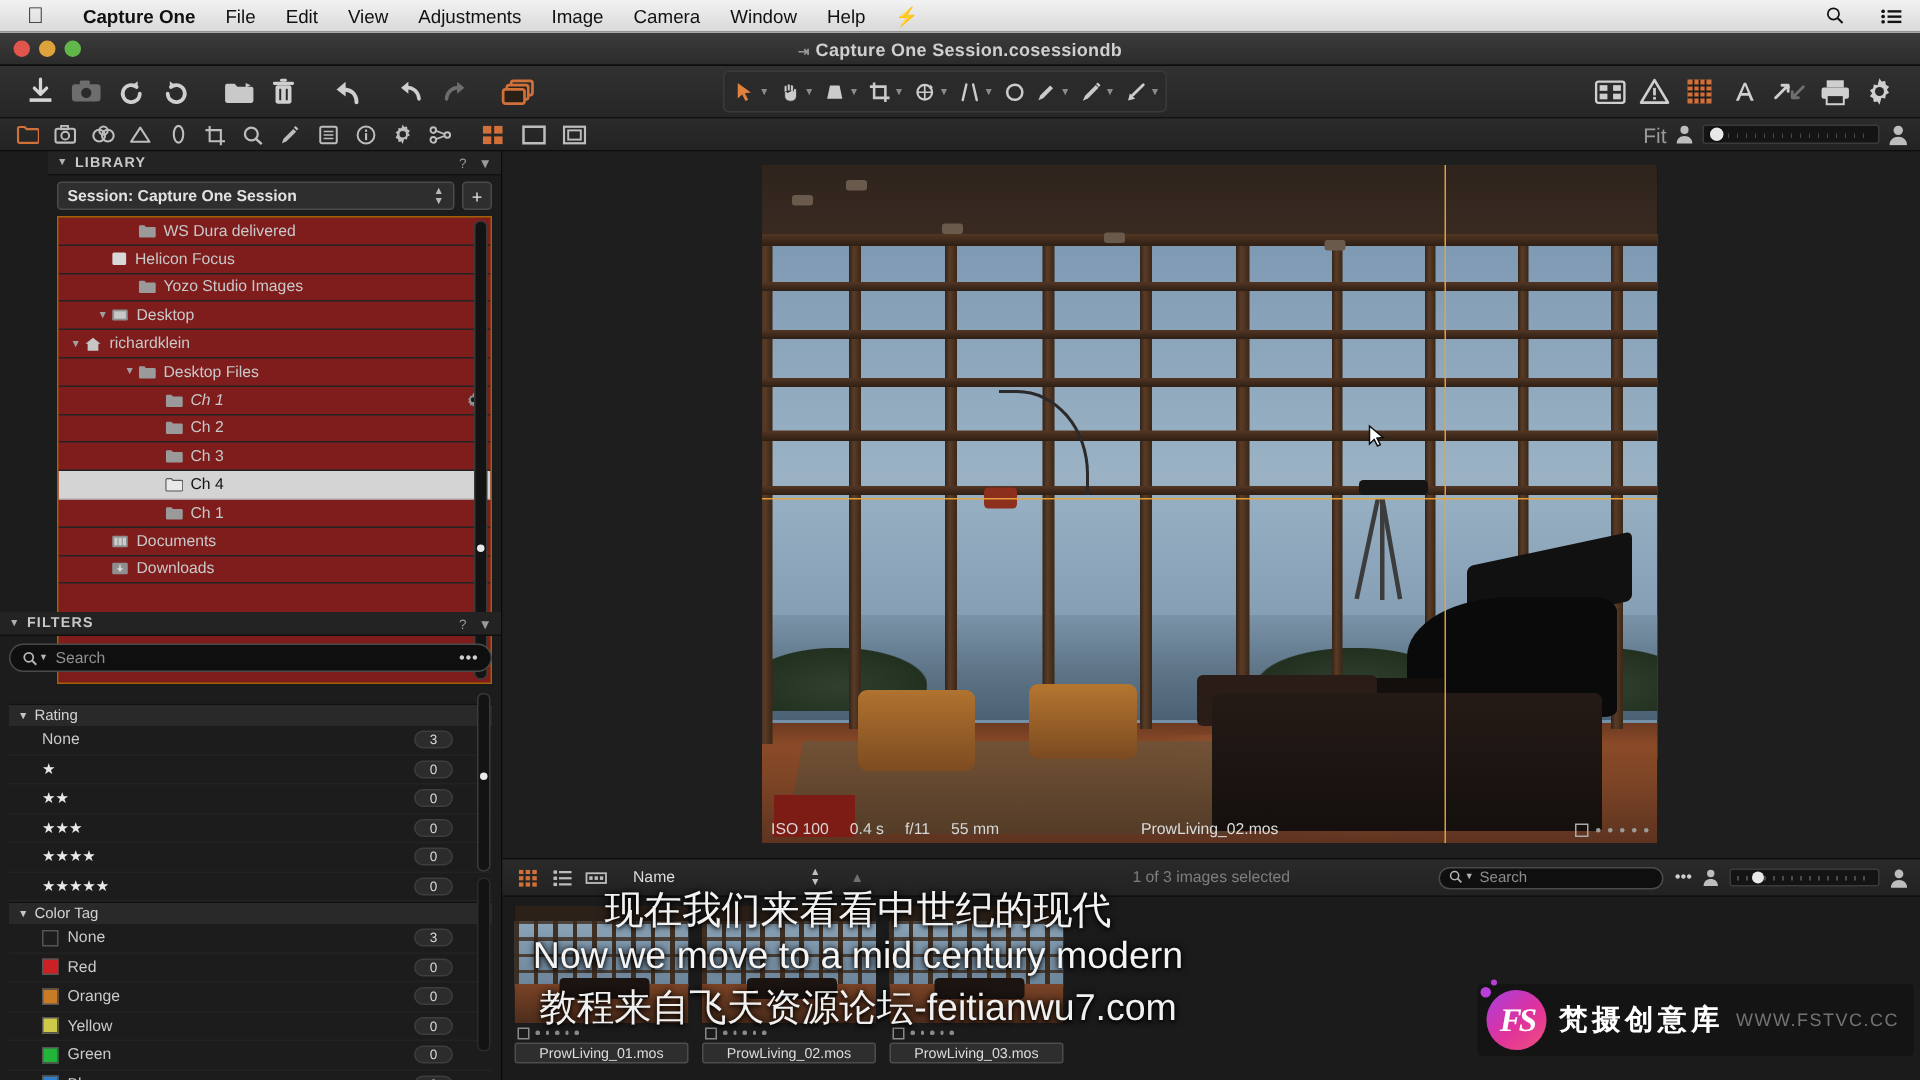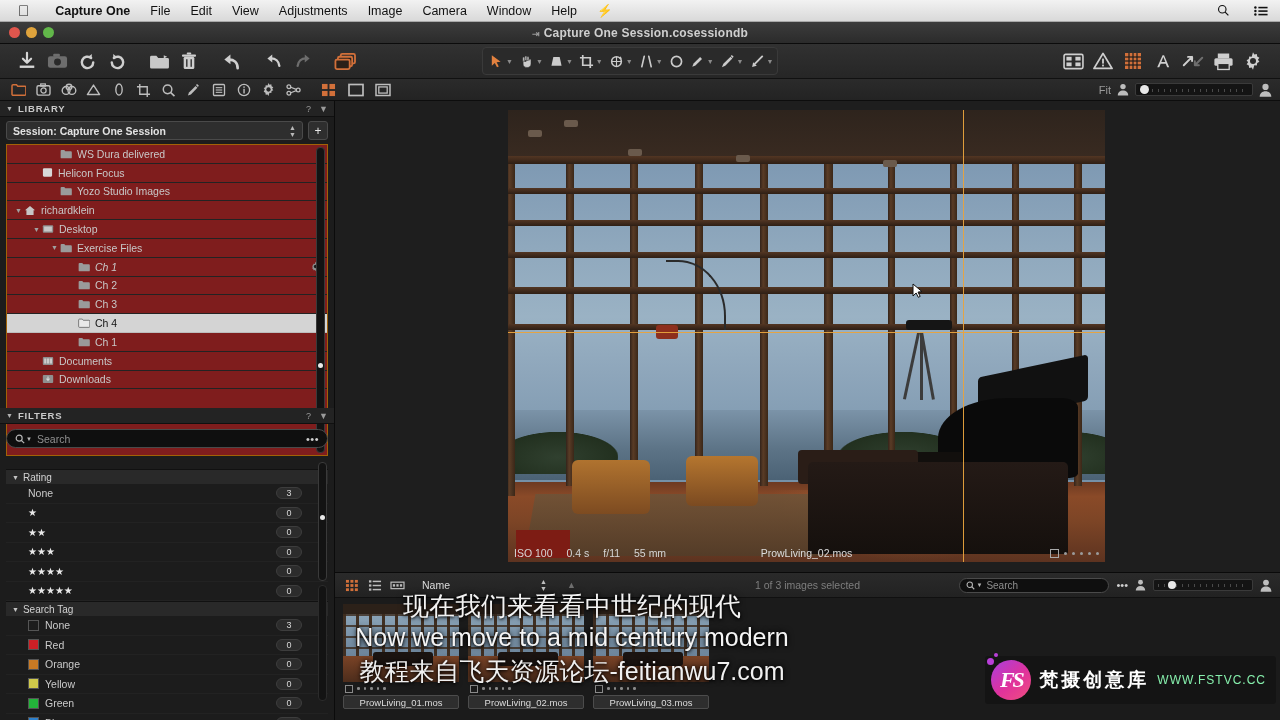--- a/index.html
+++ b/index.html
@@ -47,34 +47,34 @@
   .toolsel .tool .car{ font-size:7px; color:#8b8b8b; margin-left:2px; }
 
   
   .tb2{ position:absolute; left:0; top:79px; width:1280px; height:22px;
     background:linear-gradient(180deg,#2b2b2b 0%,#232323 100%);
     border-bottom:1px solid #0d0d0d; display:flex; align-items:center; }
   .tb2 .tic{ width:25px; height:20px; display:flex; align-items:center; justify-content:center;
     color:#bdbdbd; }
   .tb2 .tic.accent{ color:#d2703a; }
   .tb2 .right{ margin-left:auto; display:flex; align-items:center; padding-right:8px; gap:6px; }
-  .fitlab{ font-size:11px; color:#9a9a9a; }
+  .fitlab{ font-size:14px; color:#9a9a9a; }
 
   
   .zslider{ width:118px; height:13px; background:#141414; border:1px solid #3a3a3a;
     border-radius:2px; position:relative; display:flex; align-items:center; }
   .zslider .ticks{ position:absolute; left:4px; right:4px; top:5px; height:3px;
     background:repeating-linear-gradient(90deg,#4a4a4a 0 1px, transparent 1px 6px); }
   .zknob{ position:absolute; left:4px; top:1px; width:9px; height:9px; border-radius:50%;
     background:#e8e8e8; box-shadow:0 0 2px #000; }
   .person{ color:#bdbdbd; display:flex; align-items:center; }
 
   
   .left{ position:absolute; left:0; top:101px; width:335px; bottom:0; background:#1c1c1c;
-    border-right:1px solid #0b0b0b; }
+    border-right:1px solid #0b0b0b;padding-left:32px; }
   .panelhdr{ height:16px; background:#232323; display:flex; align-items:center;
     padding:0 6px; border-bottom:1px solid #101010; }
   .panelhdr .tri{ font-size:7px; color:#b0b0b0; margin-right:5px; }
   .panelhdr .ttl{ font-size:9.5px; color:#c9c9c9; letter-spacing:.8px; font-weight:bold; }
   .panelhdr .rt{ margin-left:auto; display:flex; gap:8px; color:#9a9a9a; font-size:9px; }
 
   .sesrow{ display:flex; align-items:center; padding:4px 6px 4px 6px; gap:5px; }
   .sesbox{ flex:1; height:19px; background:#2e2e2e; border:1px solid #4a4a4a; border-radius:3px;
     display:flex; align-items:center; padding:0 6px; }
   .sesbox span{ font-size:10.5px; color:#e2e2e2; font-weight:bold; }
@@ -243,21 +243,21 @@
   
   .wm{ position:absolute; right:4px; bottom:16px; display:flex; align-items:center; gap:8px;
     padding:4px 10px 4px 6px; background:rgba(18,18,18,.72); border-radius:3px; }
   .wmlogo{ width:40px; height:40px; border-radius:50%;
     background:linear-gradient(140deg,#a93fe0 0%,#e0329b 55%,#f0507f 100%);
     display:flex; align-items:center; justify-content:center; position:relative; }
   .wmlogo .fs{ font-family:"Liberation Serif", serif; font-size:22px; color:#fff;
     font-style:italic; font-weight:bold; letter-spacing:-2px; }
   .wmbub{ position:absolute; border-radius:50%; background:#b93fd8; }
   .wmcn{ font-size:19px; color:#fff; letter-spacing:3px; font-weight:bold; }
-  .wmurl{ font-size:12px; color:#86efac; letter-spacing:1px; }
+  .wmurl{ font-size:12px; color:#737373; letter-spacing:1px; }
 </style>
 </head>
 <body>
 
 <div id="app">
 
   <div class="macbar">
     <span class="apple"></span>
     <span class="mi bold">Capture One</span>
     <span class="mi">File</span>
@@ -679,47 +679,47 @@
           </div>
           <div class="trow" style="padding-left: 42px;">
             <span class="disc"></span>
             <span class="fi">
               <svg width="12" height="10" viewBox="0 0 13 11">
                 <path d="M.6 2.2A1 1 0 0 1 1.6 1.2h3l1.1 1.3h6.2a1 1 0 0 1 1 1v5.8a1 1 0 0 1-1 1H1.6a1 1 0 0 1-1-1z" fill="#9a9a9a"></path>
               </svg>
             </span>
             <span>Yozo Studio Images</span>
           </div>
-          <div class="trow" style="padding-left: 6px;">
-            <span class="disc">▼</span>
-            <span class="fi">
-              <svg width="12" height="11" viewBox="0 0 13 12">
-                <path d="M6.5 1.2L12 5.6h-1.6v5.2H2.6V5.6H1z" fill="#c6c6c6"></path>
-              </svg>
-            </span>
-            <span>richardklein</span>
-          </div>
           <div class="trow" style="padding-left: 24px;">
             <span class="disc">▼</span>
             <span class="fi">
               <svg width="12" height="10" viewBox="0 0 13 11">
                 <rect x=".8" y="1.4" width="11.4" height="8.2" rx="1" fill="#8f8f8f"></rect>
                 <rect x="2.2" y="2.8" width="8.6" height="5.4" fill="#c7c7c7"></rect>
               </svg>
             </span>
             <span>Desktop</span>
           </div>
+          <div class="trow" style="padding-left: 6px;">
+            <span class="disc">▼</span>
+            <span class="fi">
+              <svg width="12" height="11" viewBox="0 0 13 12">
+                <path d="M6.5 1.2L12 5.6h-1.6v5.2H2.6V5.6H1z" fill="#c6c6c6"></path>
+              </svg>
+            </span>
+            <span>richardklein</span>
+          </div>
           <div class="trow" style="padding-left: 42px;">
             <span class="disc">▼</span>
             <span class="fi">
               <svg width="12" height="10" viewBox="0 0 13 11">
                 <path d="M.6 2.2A1 1 0 0 1 1.6 1.2h3l1.1 1.3h6.2a1 1 0 0 1 1 1v5.8a1 1 0 0 1-1 1H1.6a1 1 0 0 1-1-1z" fill="#9a9a9a"></path>
               </svg>
             </span>
-            <span>Exercise Files</span>
+            <span>Desktop Files</span>
           </div>
           <div class="trow" style="padding-left: 60px; font-style: italic;">
             <span class="disc"></span>
             <span class="fi">
               <svg width="12" height="10" viewBox="0 0 13 11">
                 <path d="M.6 2.2A1 1 0 0 1 1.6 1.2h3l1.1 1.3h6.2a1 1 0 0 1 1 1v5.8a1 1 0 0 1-1 1H1.6a1 1 0 0 1-1-1z" fill="#9a9a9a"></path>
               </svg>
             </span>
             <span>Ch 1</span>
             <span class="gear">
@@ -851,21 +851,21 @@
             <span class="cnt">0</span>
           </div>
           <div class="frow">
             <span class="lbl">
               <span class="stars">★★★★★</span>
             </span>
             <span class="cnt">0</span>
           </div>
           <div class="ghdr">
             <span class="tri">▼</span>
-            <span class="gt">Search Tag</span>
+            <span class="gt">Color Tag</span>
           </div>
           <div class="frow">
             <span class="lbl">
               <span class="sw" style="background:#1d1d1d;"></span>
               <span>None</span>
             </span>
             <span class="cnt">3</span>
           </div>
           <div class="frow">
             <span class="lbl">

